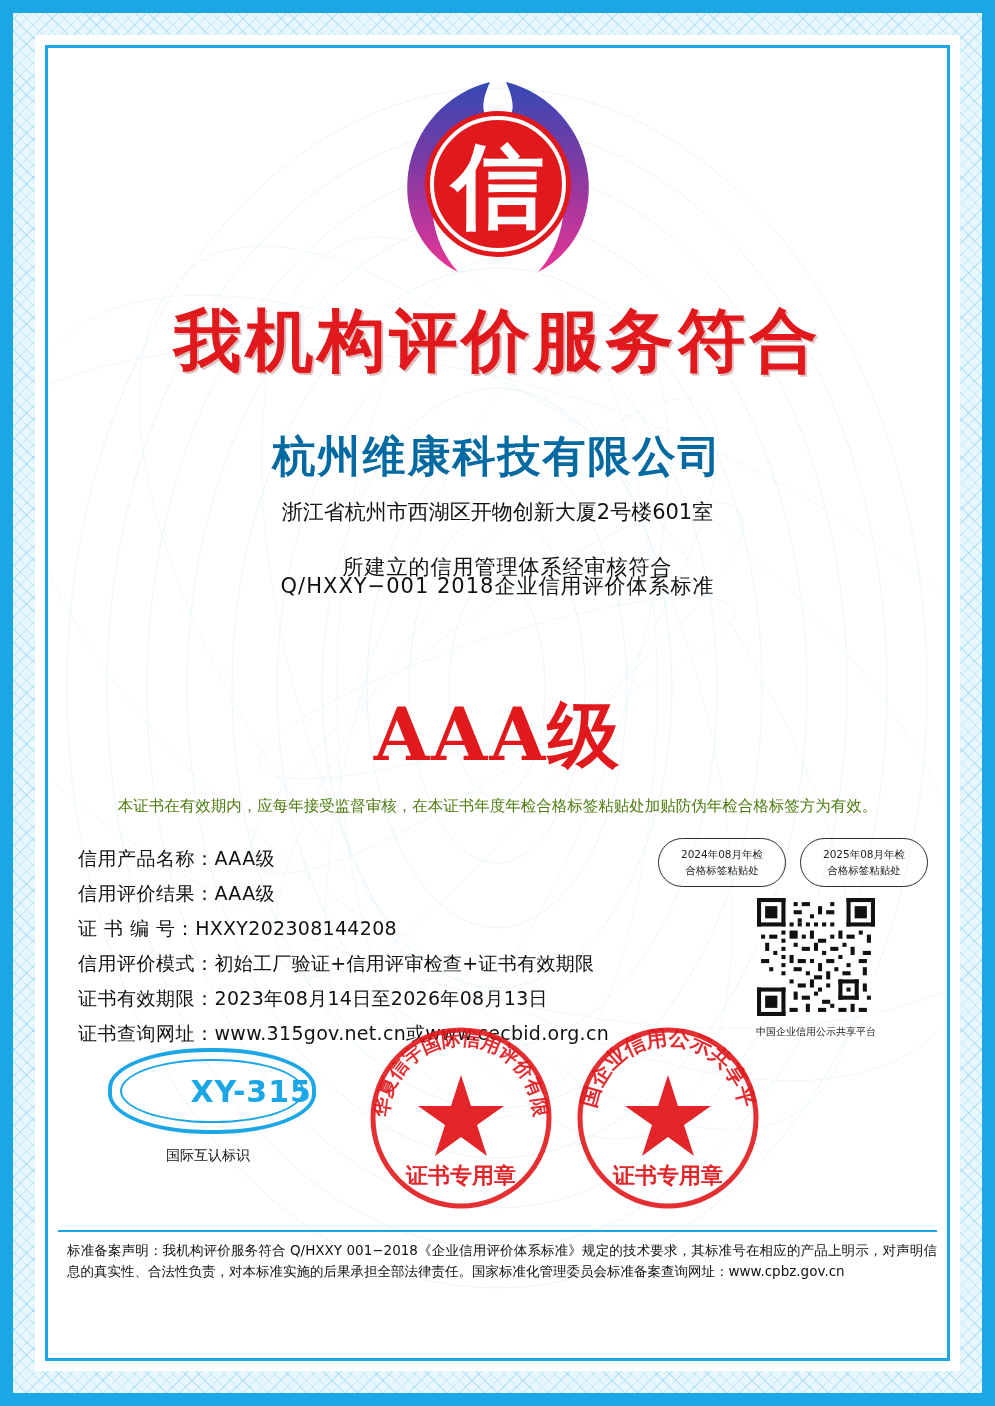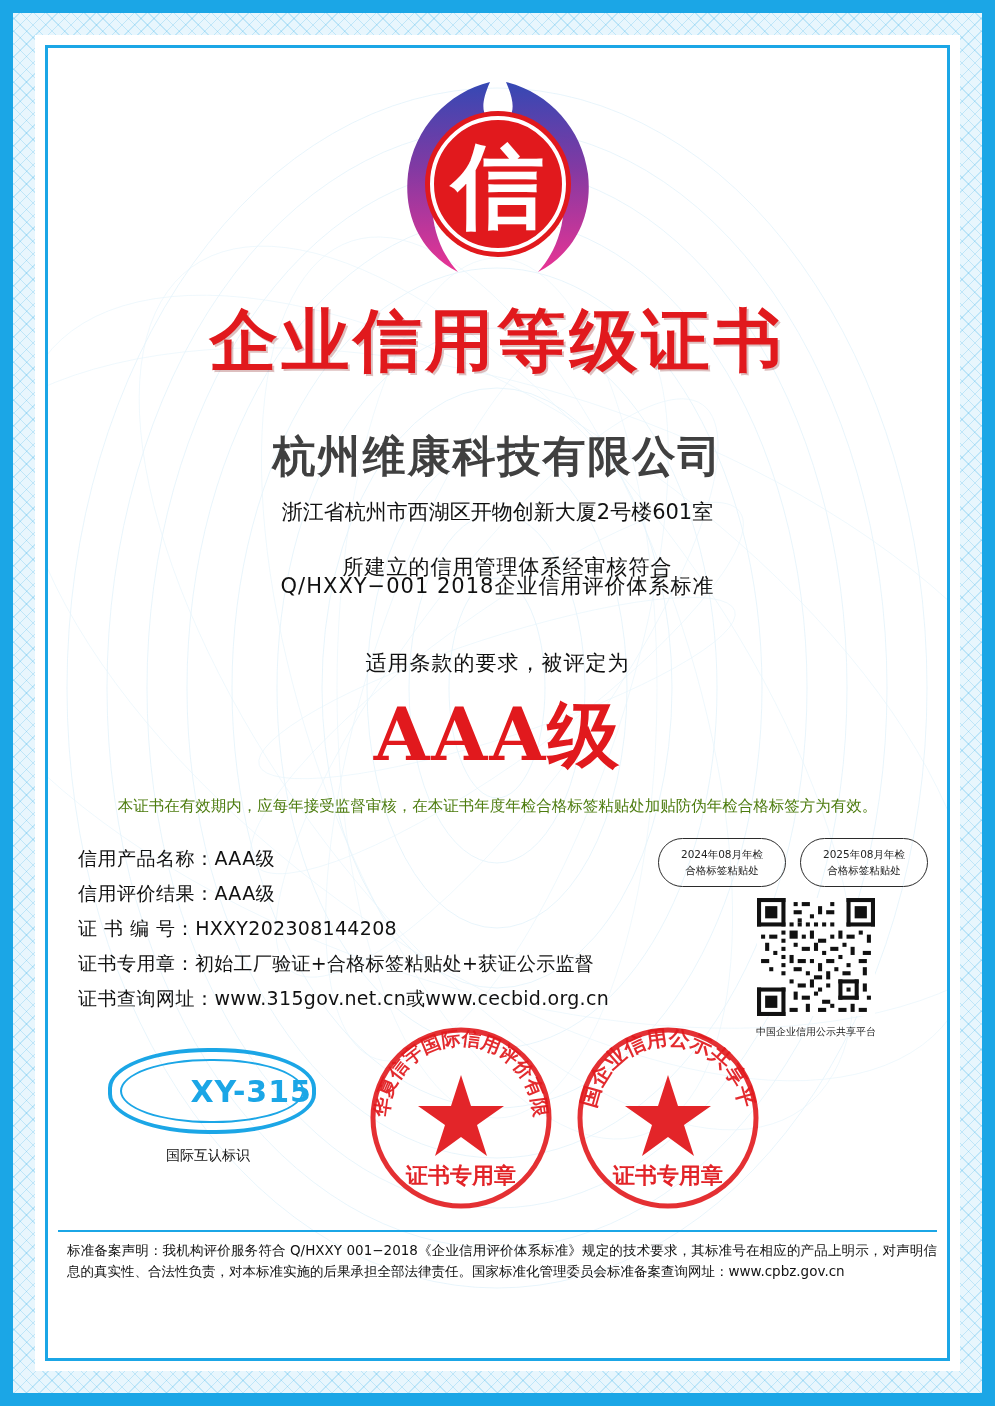--- a/index.html
+++ b/index.html
@@ -98,21 +98,21 @@
   }
   .company {
     position: absolute;
     top: 380px;
     left: 0; right: 0;
     text-align: center;
     font-family: "DejaVu Sans", sans-serif;
     font-weight: bold;
     font-size: 43px;
     letter-spacing: 2px;
-    color: #404040;
+    color: #0369a1;
   }
   .address {
     position: absolute;
     top: 450px;
     left: 0; right: 0;
     text-align: center;
     font-family: "DejaVu Sans", sans-serif;
     font-size: 21px;
     color: #111111;
   }
@@ -336,48 +336,51 @@
           <path d="M182 96 q-16 -12 -30 -10 q12 12 30 10 Z"></path>
           <path d="M186 122 q-16 -12 -30 -10 q12 12 30 10 Z"></path>
           <path d="M184 148 q-16 -12 -30 -10 q12 12 30 10 Z"></path>
         </g>
         <circle cx="120" cy="118" r="73" fill="#e1191d"></circle>
         <circle cx="120" cy="118" r="66" fill="none" stroke="#ffffff" stroke-width="4"></circle>
         <text x="120" y="152" text-anchor="middle" font-family="DejaVu Sans, sans-serif" font-size="92" font-weight="bold" fill="#ffffff">信</text>
       </svg>
     </div>
 
-    <div class="cert-title">企业信用等级证书</div>
+    <div class="cert-title">我机构评价服务符合</div>
     <div class="company">杭州维康科技有限公司</div>
     <div class="address">浙江省杭州市西湖区开物创新大厦2号楼601室</div>
 
     <div class="stmt stmt1">所建立的信用管理体系经审核符合</div>
     <div class="stmt stmt2">Q/HXXY−001 2018企业信用评价体系标准</div>
-    <div class="stmt stmt3">适用条款的要求，被评定为</div>
 
     <div class="grade">AAA级</div>
 
     <div class="notice">本证书在有效期内，应每年接受监督审核，在本证书年度年检合格标签粘贴处加贴防伪年检合格标签方为有效。</div>
 
     <div class="fields">
       <div class="field-row">
         <span class="field-label">信用产品名称：</span>
         <span class="field-value">AAA级</span>
       </div>
       <div class="field-row">
         <span class="field-label">信用评价结果：</span>
         <span class="field-value">AAA级</span>
       </div>
       <div class="field-row">
         <span class="field-label">证 书 编 号：</span>
         <span class="field-value">HXXY202308144208</span>
       </div>
       <div class="field-row">
-        <span class="field-label">证书专用章：</span>
-        <span class="field-value">初始工厂验证+合格标签粘贴处+获证公示监督</span>
+        <span class="field-label">信用评价模式：</span>
+        <span class="field-value">初始工厂验证+信用评审检查+证书有效期限</span>
+      </div>
+      <div class="field-row">
+        <span class="field-label">证书有效期限：</span>
+        <span class="field-value">2023年08月14日至2026年08月13日</span>
       </div>
       <div class="field-row">
         <span class="field-label">证书查询网址：</span>
         <span class="field-value">www.315gov.net.cn或www.cecbid.org.cn</span>
       </div>
     </div>
 
     <div class="insp insp-1">
       <span>2024年08月年检</span>
       <span>合格标签粘贴处</span>

